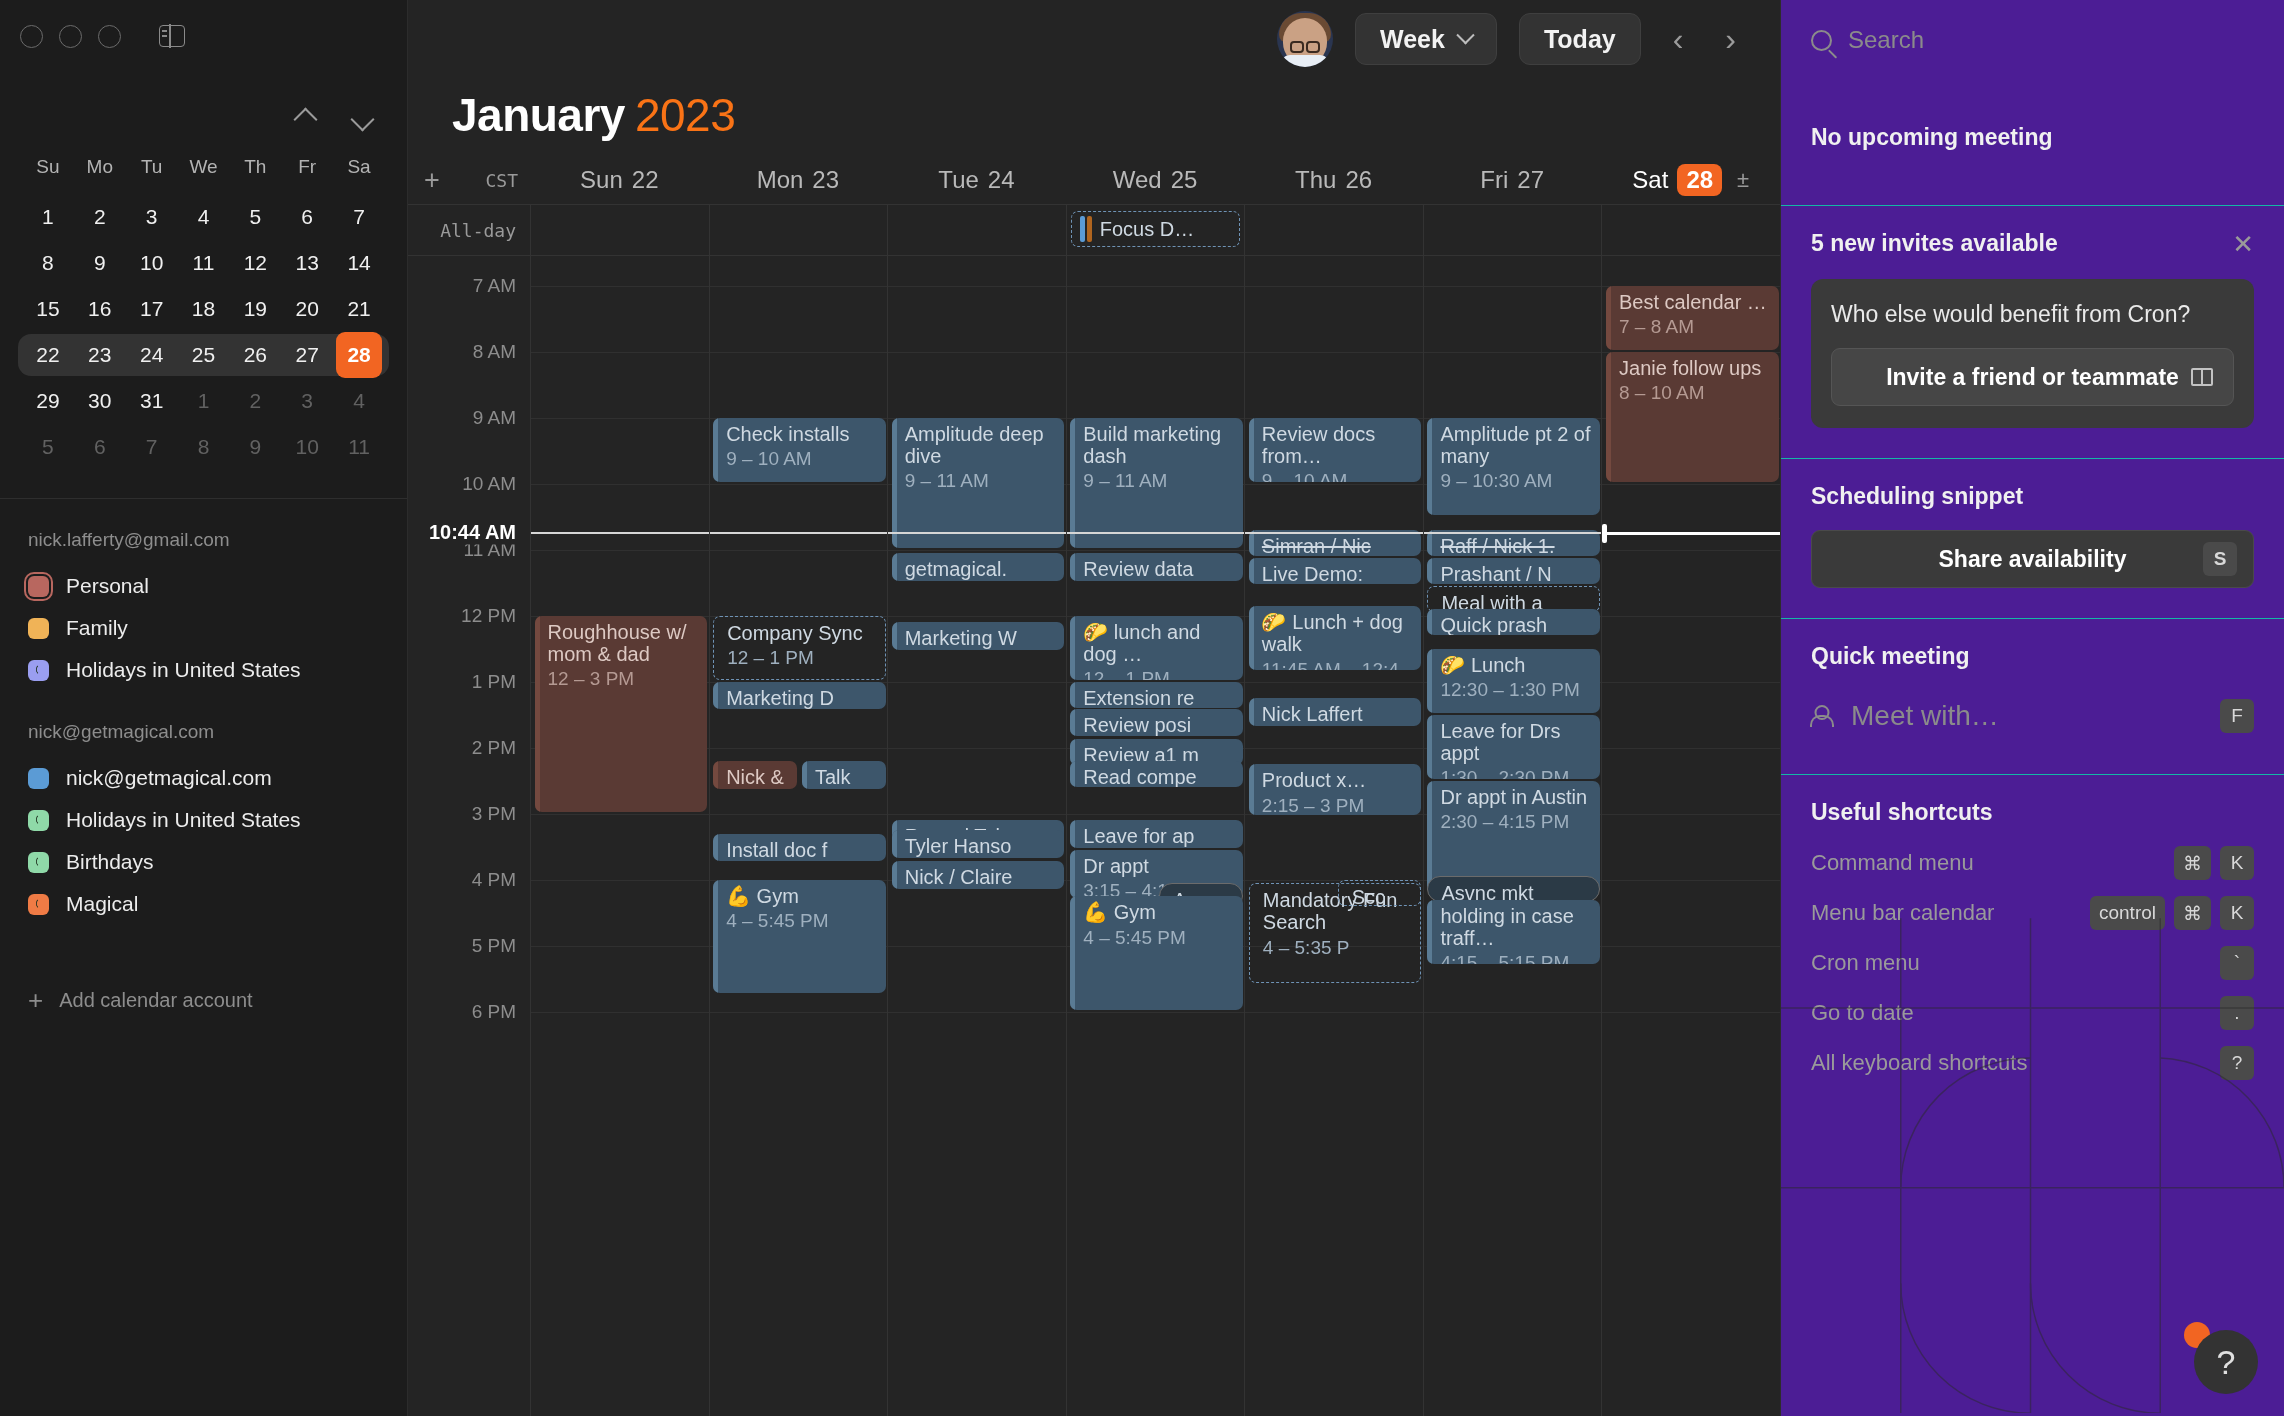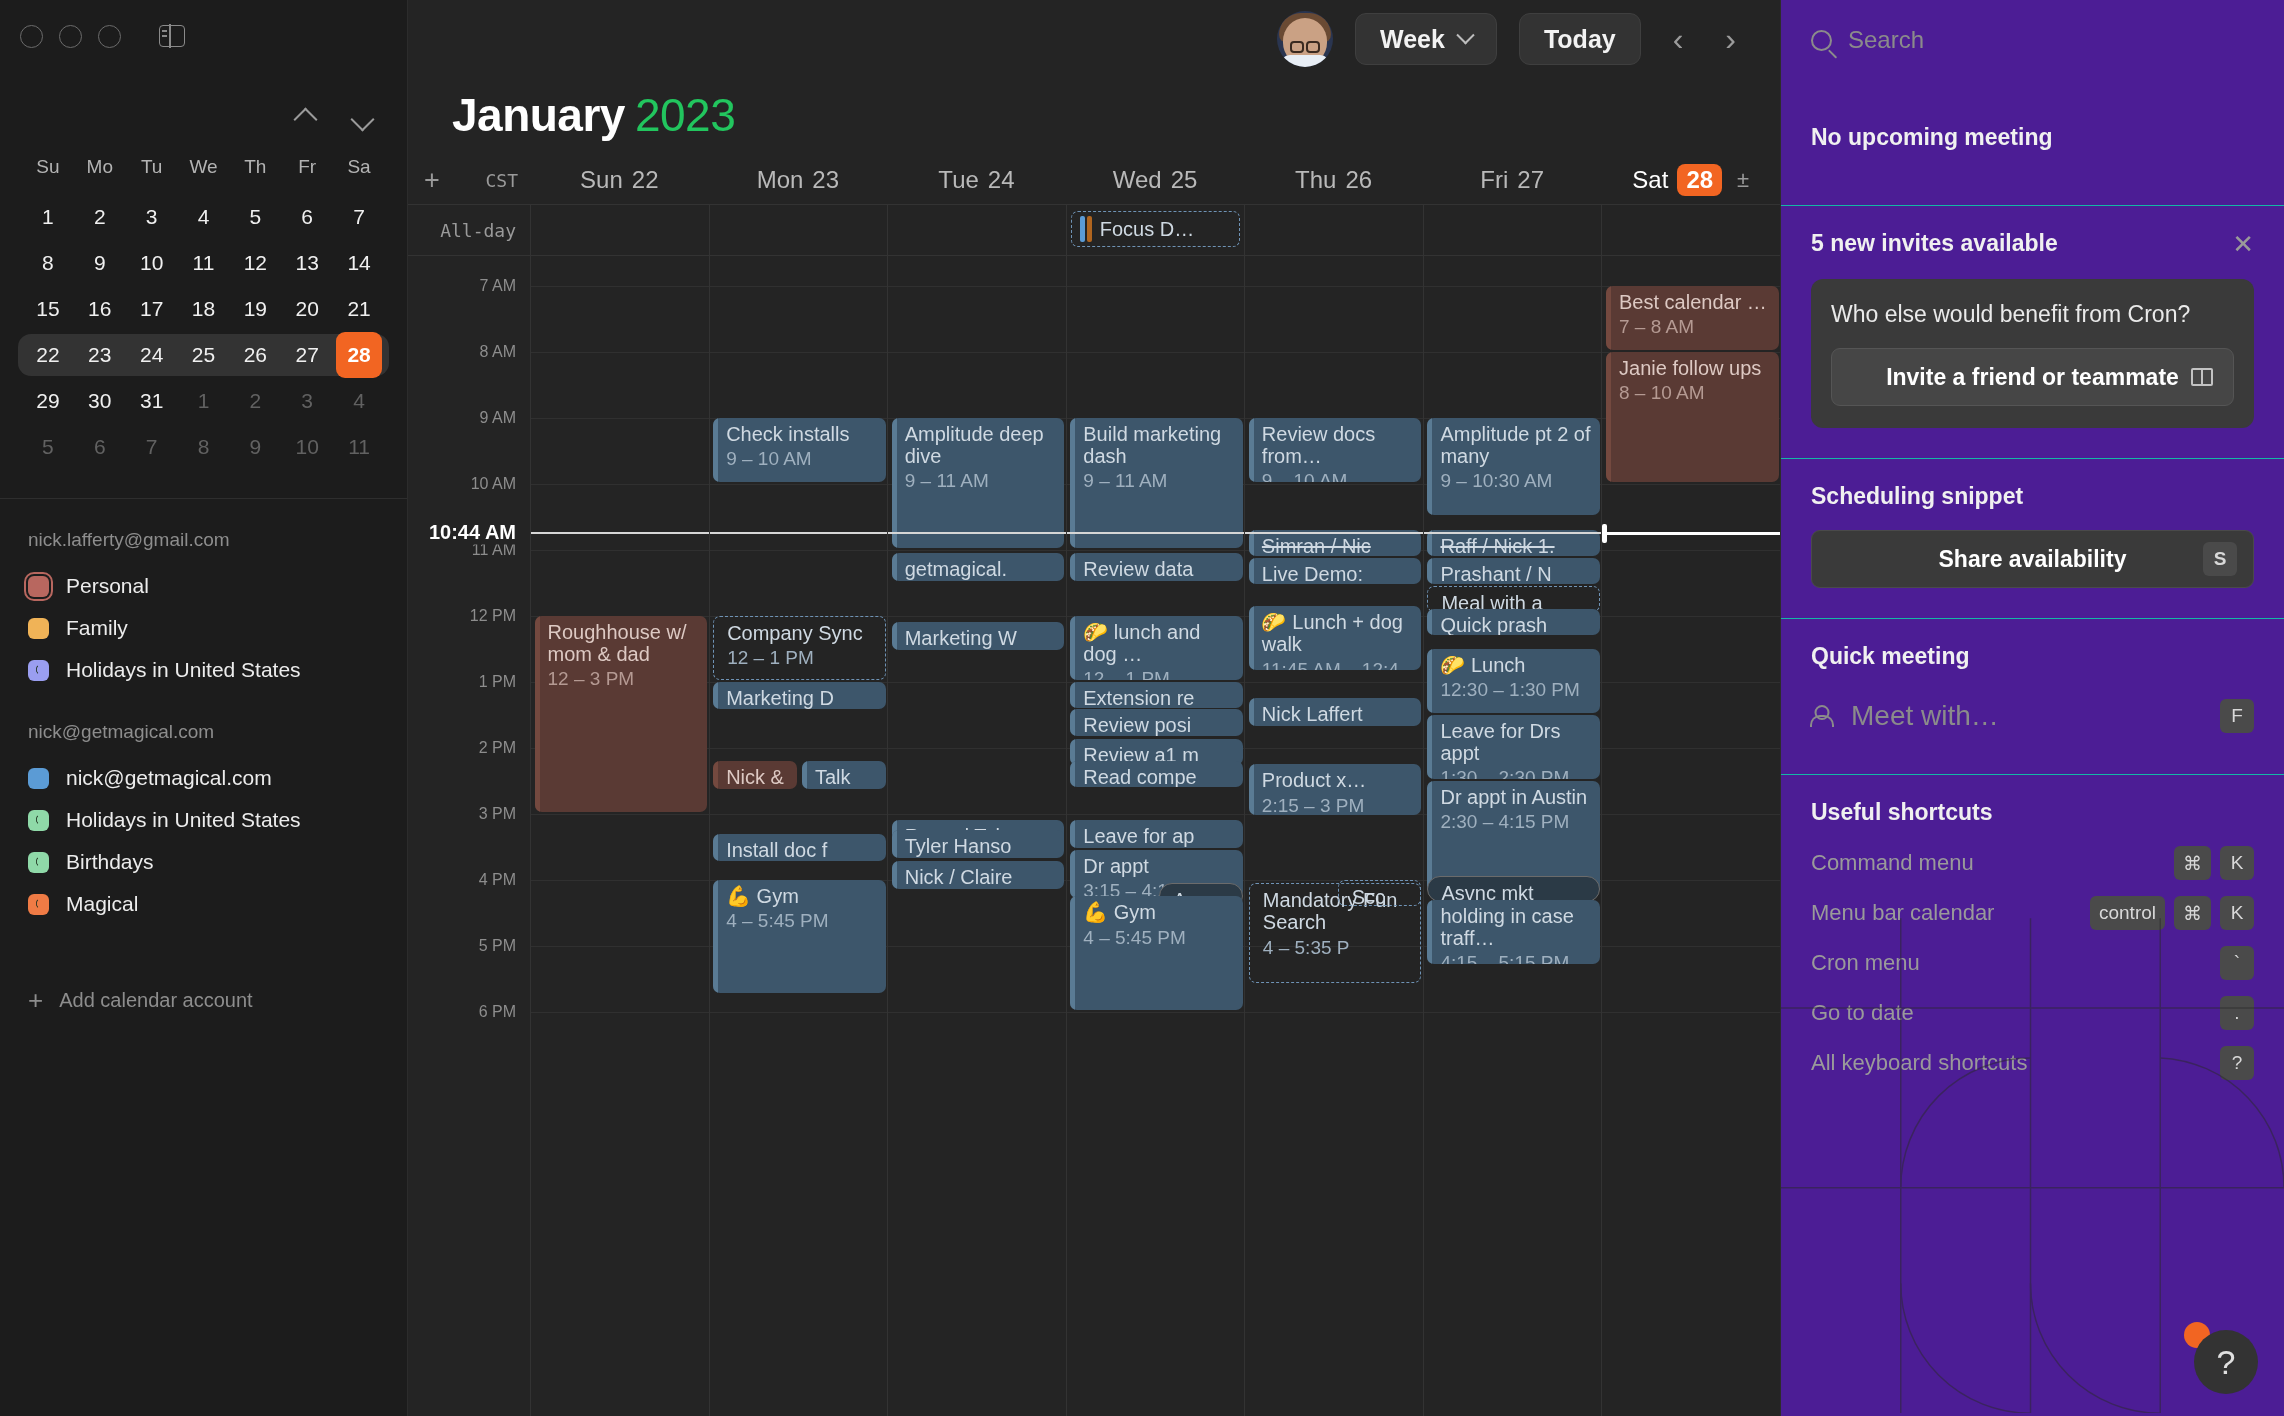--- a/index.html
+++ b/index.html
@@ -62,21 +62,21 @@
   .avatar .g1{ left:7px; } .avatar .g2{ right:7px; }
   .avatar .shirt{ position:absolute; bottom:-4px; left:50%; transform:translateX(-50%); width:50px; height:16px;
                  background:#e8eef5; border-radius:10px 10px 0 0;}
   .pillbtn{ height:52px; background:#333333; border:1px solid #3f3f3f; border-radius:11px; display:flex;
             align-items:center; justify-content:center; gap:14px; padding:0 24px; font-size:25px; font-weight:600; color:#f2f2f2;}
   .cdown{ width:13px; height:13px; border-right:2.4px solid #bdbdbd; border-bottom:2.4px solid #bdbdbd; transform:rotate(45deg) translate(-3px,-3px);}
   .navarrow{ font-size:32px; color:#9b9b9b; padding:0 10px; line-height:1; }
 
   .monthline{ padding:10px 44px 14px 44px; font-size:46px; letter-spacing:-0.5px;}
   .monthline .m{ font-weight:700; color:#ffffff; }
-  .monthline .y{ font-weight:300; color:#22c55e; margin-left:10px;}
+  .monthline .y{ font-weight:300; color:#f97316; margin-left:10px;}
 
   .gridhead{ display:flex; height:48px; align-items:center; }
   .gutter{ width:122px; flex:0 0 122px; display:flex; align-items:center; justify-content:space-between; padding:0 12px 0 16px;}
   .gutter .plus{ font-size:27px; color:#9a9a9a; line-height:1;}
   .tzlabel{ font-size:18px; color:#9a9a9a; font-family:"DejaVu Sans Mono", monospace; }
   .dayhead{ flex:1 1 0; text-align:center; font-size:24px; color:#b9b9b9; display:flex; align-items:center; justify-content:center; gap:9px; min-width:0;}
   .dayhead.today{ color:#ffffff; }
   .todaybadge{ background:#f26522; color:#fff; border-radius:8px; padding:2px 9px; font-weight:600; }
   .expandglyph{ color:#9a9a9a; font-size:22px; margin-left:6px;}
 
@@ -84,21 +84,21 @@
   .alldaylabel{ width:122px; flex:0 0 122px; display:flex; align-items:center; justify-content:flex-end; padding-right:14px;
                 font-size:18px; color:#9a9a9a; font-family:"DejaVu Sans Mono", monospace;}
   .adcell{ flex:1 1 0; border-left:1px solid #333333; padding:6px 4px; min-width:0;}
   .ad-chip{ border:1.6px dashed #6f93b5; border-radius:7px; height:36px; display:flex; align-items:center;
             gap:8px; padding:0 8px; font-size:20px; color:#cfd9e2; overflow:hidden;}
   .ad-bars{ display:flex; flex:0 0 auto; gap:2px; height:26px;}
   .ad-bars i{ width:5px; border-radius:2px; display:block;}
 
   .gridbody{ flex:1 1 auto; display:flex; position:relative; overflow:hidden; }
   .timecol{ width:122px; flex:0 0 122px; position:relative; }
-  .tlabel{ position:absolute; right:14px; font-size:16px; color:#8d8d8d; transform:translateY(-50%); white-space:nowrap;}
+  .tlabel{ position:absolute; right:14px; font-size:19px; color:#8d8d8d; transform:translateY(-50%); white-space:nowrap;}
   .nowlabel{ position:absolute; right:14px; font-size:20px; color:#ffffff; font-weight:700; transform:translateY(-50%);
              background:#242424; padding:1px 0 1px 5px; z-index:9; white-space:nowrap;}
   .daycol{ flex:1 1 0; position:relative; border-left:1px solid #333333; min-width:0; }
   .hourline{ position:absolute; left:0; right:0; height:1px; background:#303030; }
   .nowline{ position:absolute; left:0; right:0; height:2px; background:#d6d6d6; z-index:8; }
   .nowline.today{ background:#ffffff; height:3px; }
   .nowline.today:before{ content:""; position:absolute; left:0; top:-8px; width:5px; height:19px; background:#ffffff; border-radius:2px;}
 
   .ev{ position:absolute; border-radius:7px; padding:5px 9px 4px 13px; overflow:hidden; font-size:20px; line-height:1.12;
        box-sizing:border-box; }

